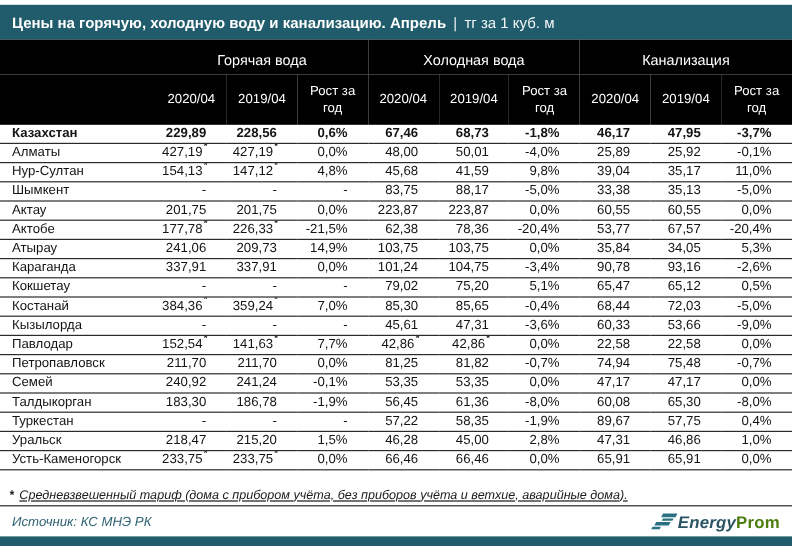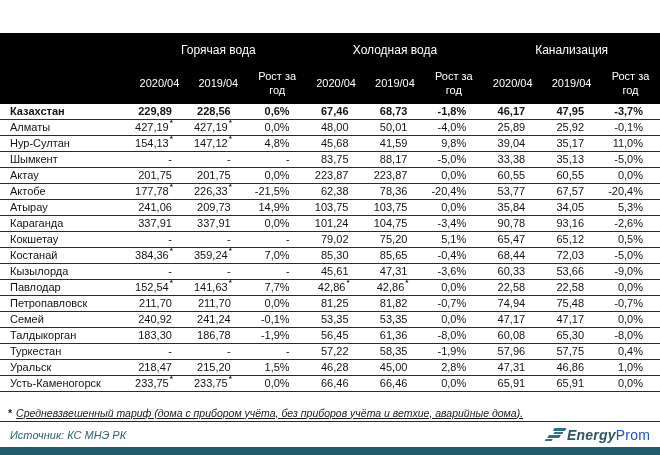--- a/index.html
+++ b/index.html
@@ -60,30 +60,35 @@
   }
   .source-text { font-style: italic; font-size: 11px; color: #2E6272; }
   .logo { display: flex; align-items: center; font-size: 14px; letter-spacing: .2px; }
   .logo-bars { display: flex; flex-direction: column; gap: 1px; margin-right: 4px; transform: skewX(-28deg); }
   .logo-bars i { display: block; height: 2.6px; background: #2B7083; }
   .logo-bars i:nth-child(1) { width: 12px; margin-left: 3px; }
   .logo-bars i:nth-child(2) { width: 9px;  margin-left: 5px; }
   .logo-bars i:nth-child(3) { width: 12px; margin-left: 1px; }
   .logo-bars i:nth-child(4) { width: 7px;  margin-left: 0; }
   .logo-energy { font-weight: bold; font-style: italic; color: #2C5564; }
-  .logo-prom   { color: #1d4ed8; }
+  .logo-prom   { color: #4d7c0f; font-weight: bold; }
 
   
   .bottom-bar { position: absolute; left: 0; bottom: 0; width: 660px; height: 8px; background: #205C6B; }
 </style>
 </head>
 <body>
 
 <div class="page">
 
+  <div class="title-bar">
+    <span class="title-main">Цены на горячую, холодную воду и канализацию. Апрель</span>
+    <span class="title-sep">|</span>
+    <span class="title-unit">тг за 1 куб. м</span>
+  </div>
 
   <table class="prices">
     <colgroup>
       <col class="c-region">
       <col>
         <col>
         <col>
         <col>
         <col>
         <col>
@@ -293,21 +298,21 @@
           <td class="pct">-8,0%</td>
         </tr>
         <tr>
           <td class="region">Туркестан</td>
           <td class="val">-</td>
           <td class="val">-</td>
           <td class="pct">-</td>
           <td class="val">57,22</td>
           <td class="val">58,35</td>
           <td class="pct">-1,9%</td>
-          <td class="val">57,96</td>
+          <td class="val">89,67</td>
           <td class="val">57,75</td>
           <td class="pct">0,4%</td>
         </tr>
         <tr>
           <td class="region">Уральск</td>
           <td class="val">218,47</td>
           <td class="val">215,20</td>
           <td class="pct">1,5%</td>
           <td class="val">46,28</td>
           <td class="val">45,00</td>

